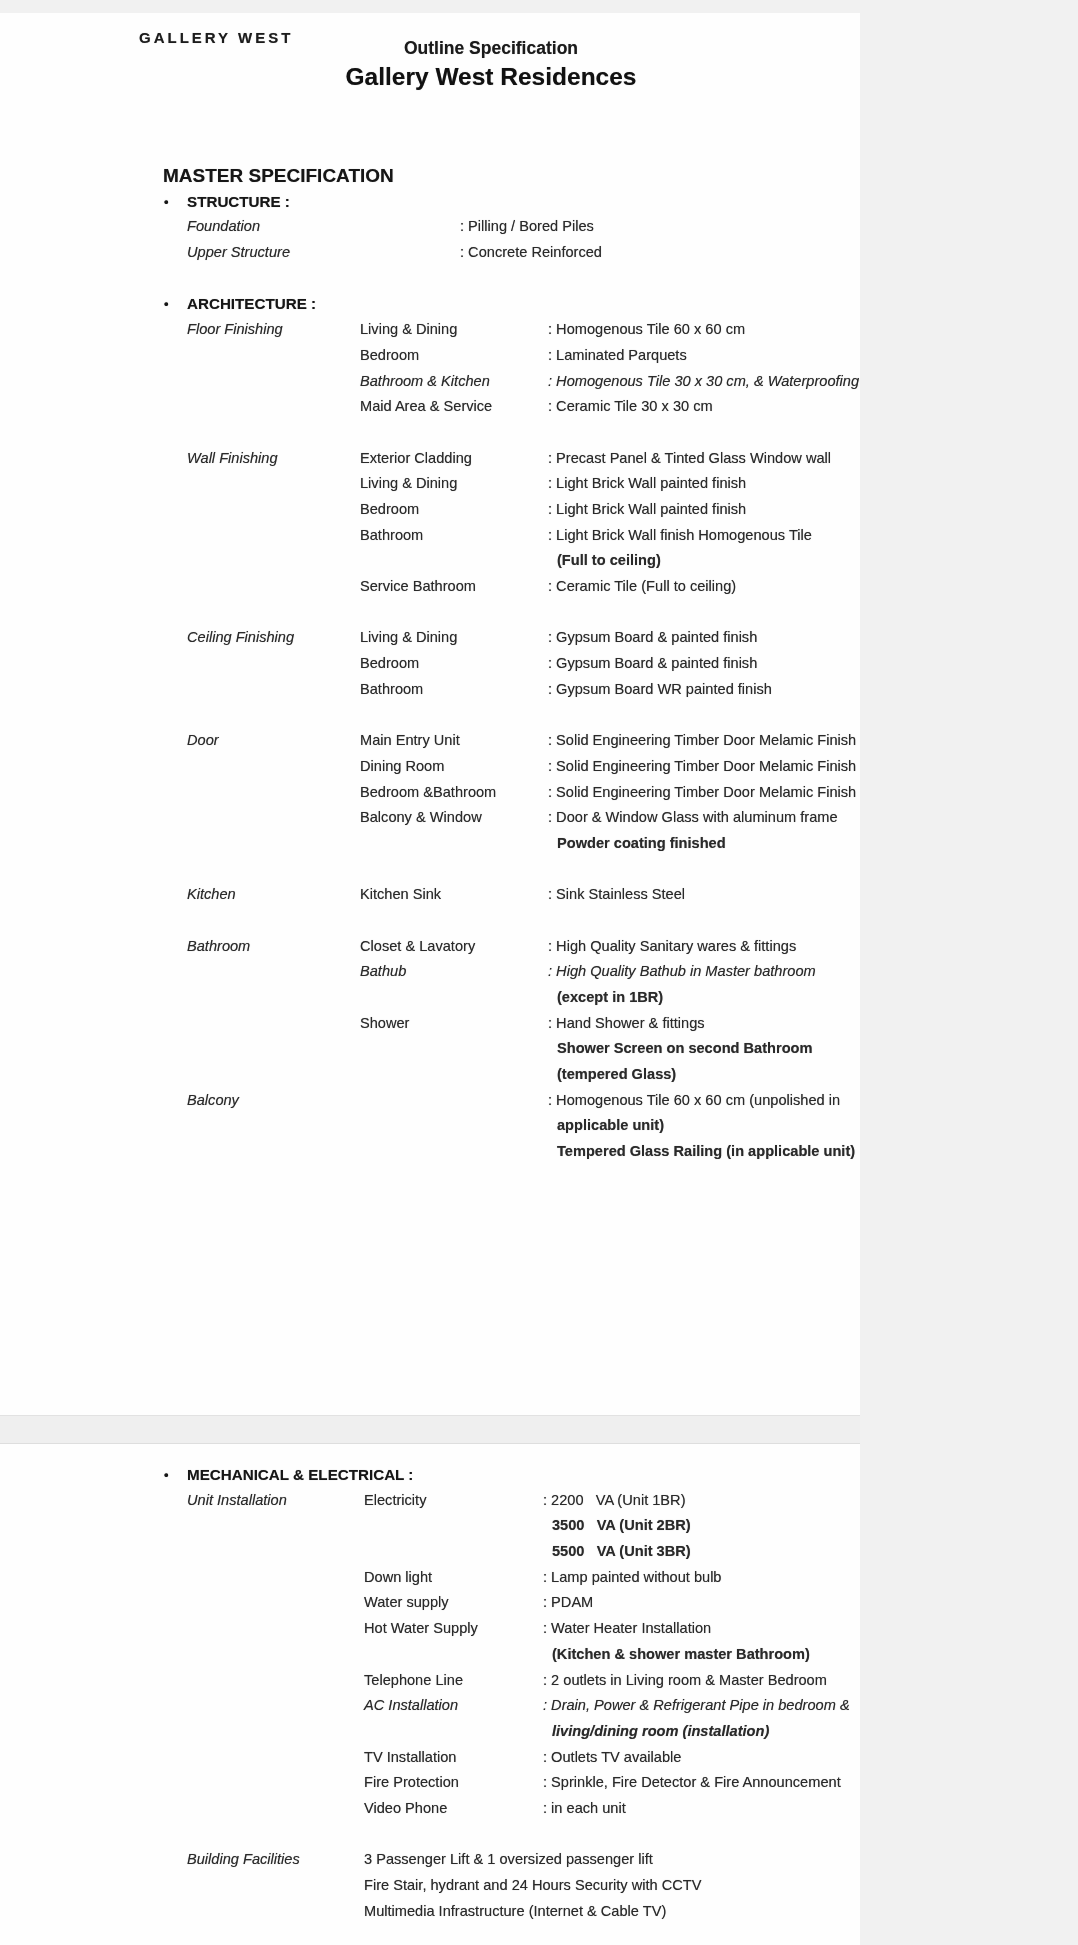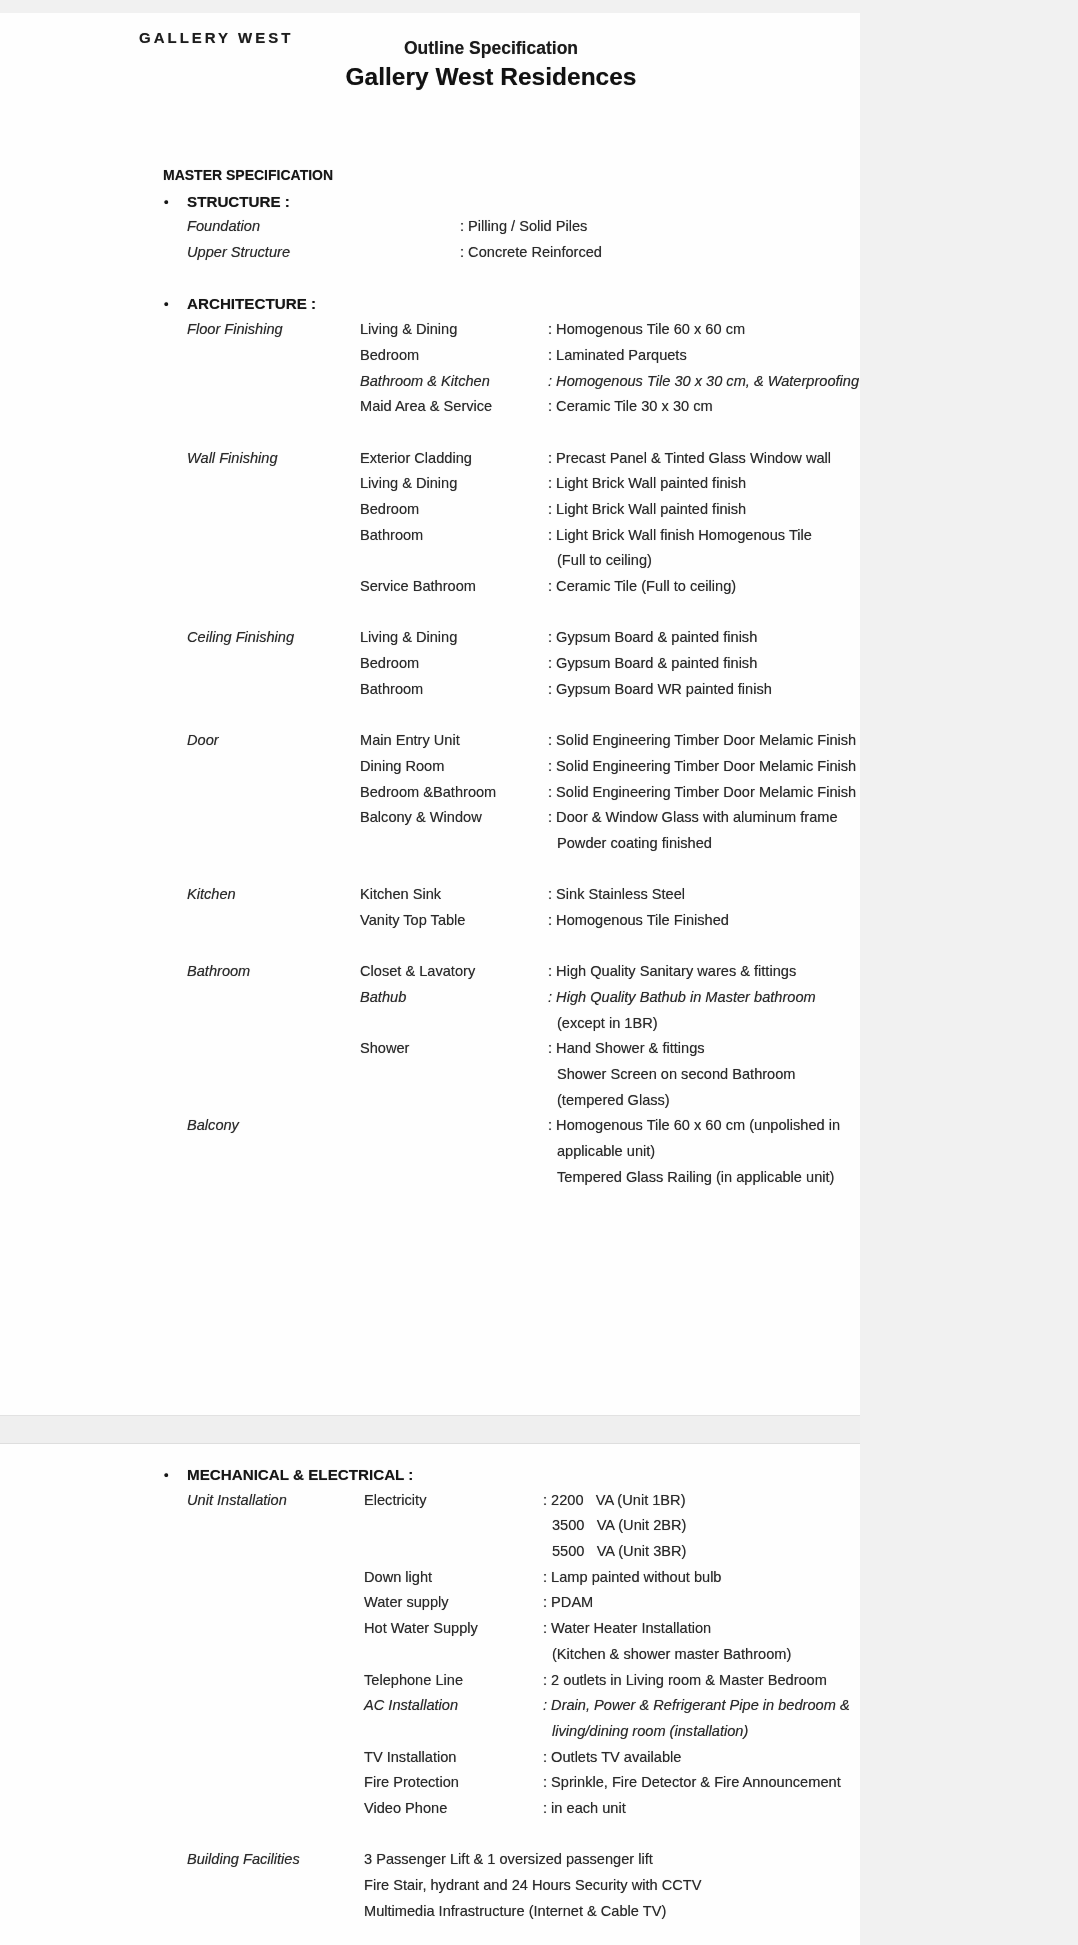--- a/index.html
+++ b/index.html
@@ -19,34 +19,34 @@
   .logo{position:absolute;left:139px;top:16px;font-size:15px;font-weight:bold;
     letter-spacing:3px;color:#1c1c1c;transform:scaleY(.92);}
   .doc-header{position:absolute;left:0;top:24px;width:982px;text-align:center;}
   .doc-subtitle{font-size:17.5px;font-weight:bold;color:#1a1a1a;line-height:22px;}
   .doc-title{font-size:24.5px;font-weight:bold;color:#111;line-height:32px;margin-top:2px;}
 
   .content2{position:relative;padding-top:150px;}
   .content3{position:relative;padding-top:18px;}
 
   .master{position:relative;height:25.7px;line-height:25.7px;padding-left:163px;
-    font-weight:bold;font-size:14px;color:#161616;white-space:nowrap;}
+    font-weight:bold;font-size:19px;color:#161616;white-space:nowrap;}
 
   .row{position:relative;height:25.7px;line-height:25.7px;font-size:14.6px;white-space:nowrap;}
   .heading-row{font-weight:bold;font-size:15.2px;color:#161616;}
   .bullet{position:absolute;left:164px;font-size:13px;}
   .h-text{position:absolute;left:187px;}
   .c1{position:absolute;left:187px;font-style:italic;}
   .c2{position:absolute;left:360px;}
   .c3{position:absolute;left:548px;}
   .cols-structure .c3{left:460px;}
   .cols-mech .c2{left:338px;margin-left:26px;}
   .cols-mech .c3{left:543px;}
   .it{font-style:italic;}
-  .indent{padding-left:9px;}
+  .indent{padding-left:9px;font-weight:bold;}
   .section{margin-top:0;}
   .section + .section{margin-top:25.7px;}
   .group{margin-top:25.7px;}
   .group.first,.group.tight{margin-top:0;}
 
   .signature{position:absolute;left:928px;top:1276px;transform:rotate(-6deg);}
 
   .pager{position:absolute;right:36px;top:1378px;font-size:19px;color:#b6b6b6;
     letter-spacing:1.5px;}
 
@@ -71,21 +71,21 @@
       <div class="master">MASTER SPECIFICATION</div>
       <div id="p2-sections">
           <div class="section cols-structure">
             <div class="row heading-row">
               <span class="bullet">•</span>
               <span class="h-text">STRUCTURE :</span>
             </div>
             <div class="group first">
               <div class="row">
                 <span class="c1">Foundation</span>
-                <span class="c3">: Pilling / Solid Piles</span>
+                <span class="c3">: Pilling / Bored Piles</span>
               </div>
               <div class="row">
                 <span class="c1">Upper Structure</span>
                 <span class="c3">: Concrete Reinforced</span>
               </div>
             </div>
           </div>
           <div class="section cols-arch">
             <div class="row heading-row">
               <span class="bullet">•</span>
@@ -171,24 +171,20 @@
               </div>
               <div class="row">
                 <span class="c3 indent">Powder coating finished</span>
               </div>
             </div>
             <div class="group">
               <div class="row">
                 <span class="c1">Kitchen</span>
                 <span class="c2">Kitchen Sink</span>
                 <span class="c3">: Sink Stainless Steel</span>
-              </div>
-              <div class="row">
-                <span class="c2">Vanity Top Table</span>
-                <span class="c3">: Homogenous Tile Finished</span>
               </div>
             </div>
             <div class="group">
               <div class="row">
                 <span class="c1">Bathroom</span>
                 <span class="c2">Closet &amp; Lavatory</span>
                 <span class="c3">: High Quality Sanitary wares &amp; fittings</span>
               </div>
               <div class="row">
                 <span class="c2 it">Bathub</span>

